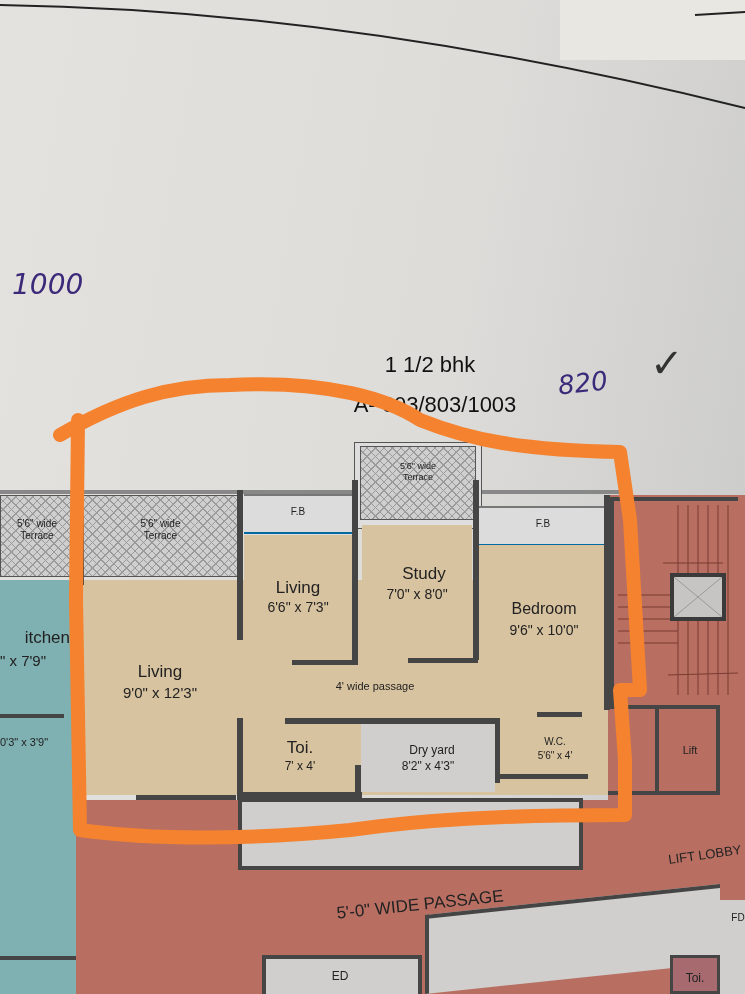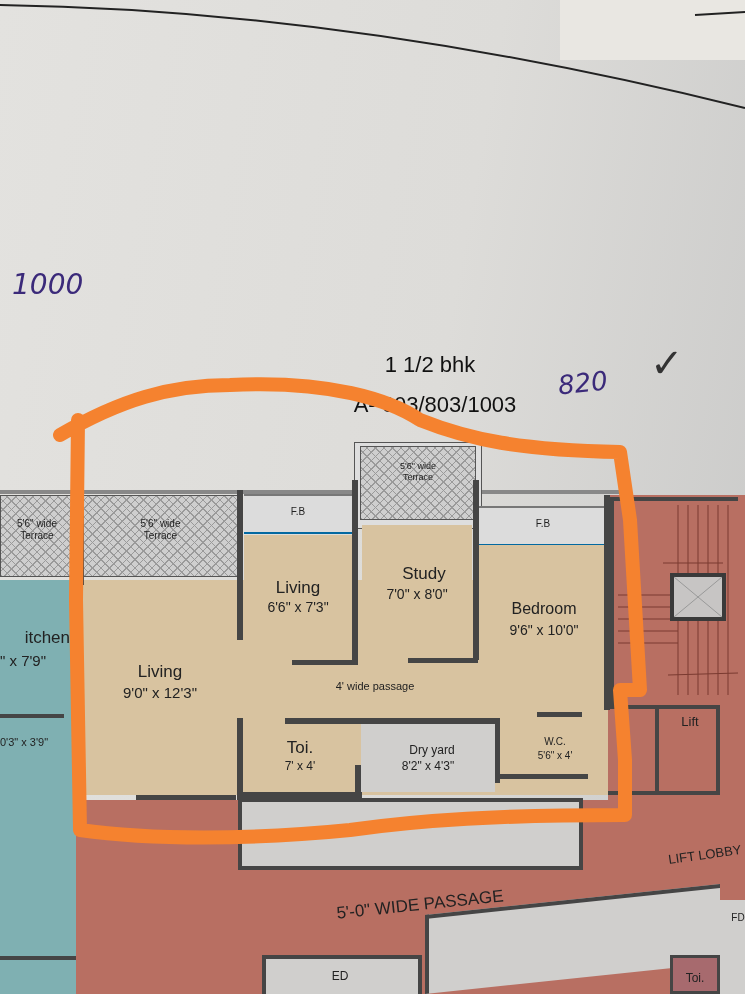--- a/index.html
+++ b/index.html
@@ -74,21 +74,21 @@
     <line x1="55" y1="68" x2="115" y2="68"></line>
       <line x1="60" y1="180" x2="130" y2="178"></line>
   </g>
   <rect x="64" y="80" width="52" height="44" fill="#c7c5c4" stroke="#3a3a3a" stroke-width="4"></rect>
   <line x1="66" y1="82" x2="114" y2="122" stroke="#999"></line>
     <line x1="114" y1="82" x2="66" y2="122" stroke="#999"></line>
 </svg>
 
 <div class="abs" style="left:585px;top:705px;width:135px;height:90px;border:4px solid #454545;box-sizing:border-box;"></div>
 <div class="abs wall" style="left:655px;top:705px;width:4px;height:90px;"></div>
-<div class="abs room-label" style="left:670px;top:715px;width:40px;font-size:13px;">Lift</div>
+<div class="abs room-label" style="left:670px;top:744px;width:40px;font-size:11px;">Lift</div>
 <div class="abs room-label" style="left:660px;top:848px;width:90px;font-size:13px;transform:rotate(-8deg);">LIFT LOBBY</div>
 
 <div class="abs beige" style="left:80px;top:580px;width:528px;height:215px;"></div>
 
 <div class="abs terrace" style="left:82px;top:495px;width:155px;height:80px;">
   <div class="small" style="margin-top:22px;">5'6" wide</div>
   <div class="small">Terrace</div>
 </div>
 
 <div class="abs fb" style="left:244px;top:494px;width:108px;height:36px;">

